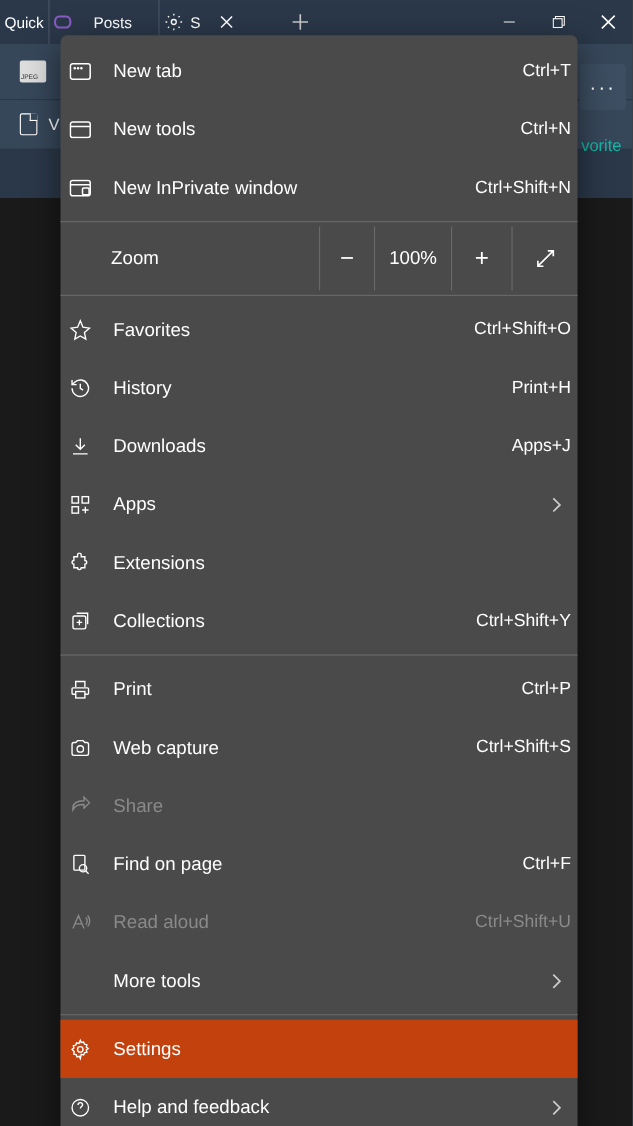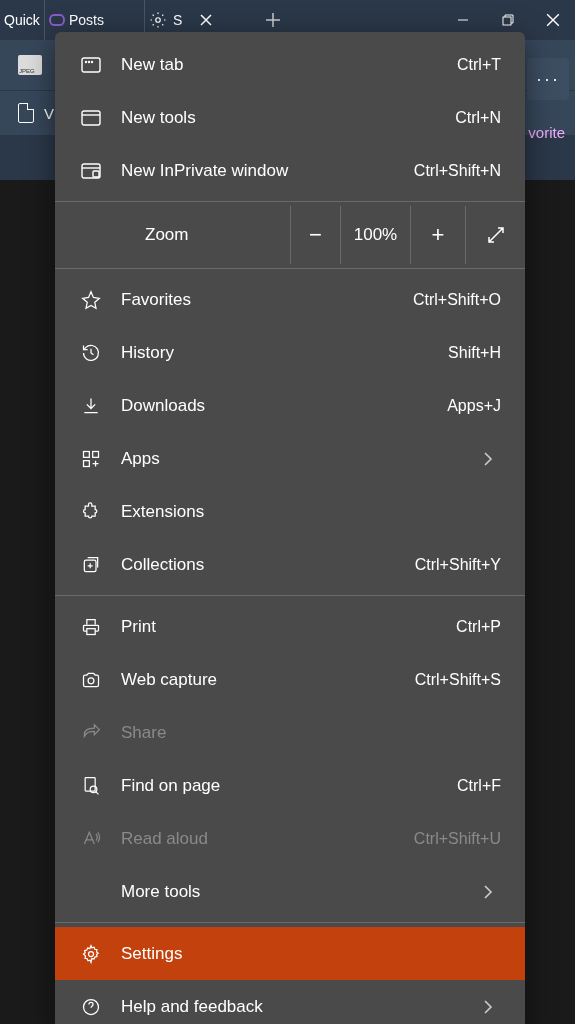--- a/index.html
+++ b/index.html
@@ -1,46 +1,46 @@
 <!DOCTYPE html>
 <html><head>
 <meta charset="utf-8">
 <style>
   * { box-sizing: border-box; margin: 0; padding: 0; font-family: "Segoe UI", Arial, sans-serif; }
   body { width: 575px; height: 1024px; background: #2b3849; overflow: hidden; position: relative; color: #fff; }
   .titlebar { height: 40px; display: flex; align-items: center; background: #2b3849; position: relative; }
   .tab { height: 40px; display: flex; align-items: center; color: #fff; font-size: 14px; padding: 0 4px; }
   .tab.quick { width: 45px; overflow: hidden; border-right: 1px solid #4a5666; }
-  .tab.posts { width: 100px; overflow: hidden; border-right: 1px solid #4a5666; gap: 4px; }
+  .tab.posts { width: 100px; overflow: hidden; border-right: 1px solid #4a5666; gap: 20px; }
   .tab.settings { width: 100px; overflow: hidden; gap: 6px; }
   .tab .eye-icon { width: 16px; height: 12px; border-radius: 60% / 100%; border: 2px solid #8a5cc7; position: relative; }
   .new-tab-btn { margin-left: 20px; color: #ccc; font-size: 18px; }
   .win-controls { position: absolute; right: 0; top: 0; height: 40px; display: flex; }
   .win-btn { width: 45px; height: 40px; display: flex; align-items: center; justify-content: center; color: #fff; }
   .toolbar { height: 50px; background: #37475a; display: flex; align-items: center; padding: 0 8px; }
   .jpeg-icon { width: 24px; height: 20px; background: #ddd; border-radius: 2px; position: relative; margin-left: 10px; }
   .jpeg-icon::after { content: "JPEG"; font-size: 6px; color: #333; position: absolute; bottom: 1px; left: 1px; }
   .more-btn { position: absolute; right: 6px; top: 58px; width: 42px; height: 42px; background: #3d4e62; border-radius: 4px; display: flex; align-items: center; justify-content: center; color: #fff; font-size: 18px; letter-spacing: 2px; }
   .secondbar { height: 45px; background: #37475a; display: flex; align-items: center; padding: 0 8px; color: #fff; font-size: 15px; border-top: 1px solid #2b3849; }
   .page-icon { width: 16px; height: 20px; border: 1.5px solid #fff; border-radius: 2px; margin: 0 10px; position: relative; }
   .page-icon::before { content: ""; position: absolute; right: -1px; top: -1px; width: 6px; height: 6px; background: #37475a; border-left: 1.5px solid #fff; border-bottom: 1.5px solid #fff; }
-  .favorites-text { position: absolute; right: 10px; top: 124px; color: #f0abfc; font-size: 15px; }
+  .favorites-text { position: absolute; right: 10px; top: 124px; color: #14b8a6; font-size: 15px; }
   .darkarea { position: absolute; left: 0; top: 180px; width: 575px; height: 844px; background: #1a1a1a; }
   .menu { position: absolute; left: 55px; top: 32px; width: 470px; background: #4a4a4a; border-radius: 6px; box-shadow: 0 8px 30px rgba(0,0,0,0.5); display: flex; flex-direction: column; padding-top: 6px; z-index: 10; }
-  .menu-item { height: 53px; display: flex; align-items: center; padding: 0 24px; color: #fff; font-size: 17px; position: relative; }
+  .menu-item { height: 53px; display: flex; align-items: center; padding: 0 6px; color: #fff; font-size: 17px; position: relative; }
   .menu-item.hover { background: #c2410c; }
   .menu-item.disabled { color: #8a8a8a; }
   .mi-icon { width: 24px; display: flex; align-items: center; justify-content: center; margin-right: 18px; color: inherit; flex-shrink: 0; }
   .mi-label { flex: 1; }
   .mi-shortcut { font-size: 16px; color: #fff; }
   .menu-item.disabled .mi-shortcut { color: #8a8a8a; }
   .mi-chevron { width: 18px; text-align: right; color: #ccc; }
   .menu-sep { height: 1px; background: #6a6a6a; margin: 4px 0; }
   .zoom-row { height: 58px; display: flex; align-items: center; color: #fff; font-size: 17px; }
-  .zoom-label { padding-left: 90px; flex: 1; }
+  .zoom-label { padding-left: 46px; flex: 1; }
   .zoom-cell { height: 58px; display: flex; align-items: center; justify-content: center; border-left: 1px solid #6a6a6a; }
   .zoom-minus { width: 50px; font-size: 22px; }
   .zoom-val { width: 70px; font-size: 17px; }
   .zoom-plus { width: 55px; font-size: 22px; }
   .zoom-full { width: 60px; font-size: 20px; }
   svg { display: block; }
 </style>
 </head>
 <body>
 
@@ -169,21 +169,21 @@
   </div>
 
   <div class="menu-item">
     <span class="mi-icon">
         <svg width="20" height="20" viewBox="0 0 24 24" fill="none" stroke="#fff" stroke-width="1.5">
           <path d="M3 12a9 9 0 1 0 2.6-6.4L3 8"></path>
           <path d="M3 3v5h5M12 7v5l3 2"></path>
         </svg>
       </span>
     <span class="mi-label">History</span>
-    <span class="mi-shortcut">Shift+H</span>
+    <span class="mi-shortcut">Print+H</span>
   </div>
 
   <div class="menu-item">
     <span class="mi-icon">
         <svg width="20" height="20" viewBox="0 0 24 24" fill="none" stroke="#fff" stroke-width="1.5">
           <path d="M12 3v12M7 10l5 5 5-5M4 20h16"></path>
         </svg>
       </span>
     <span class="mi-label">Downloads</span>
     <span class="mi-shortcut">Apps+J</span>

